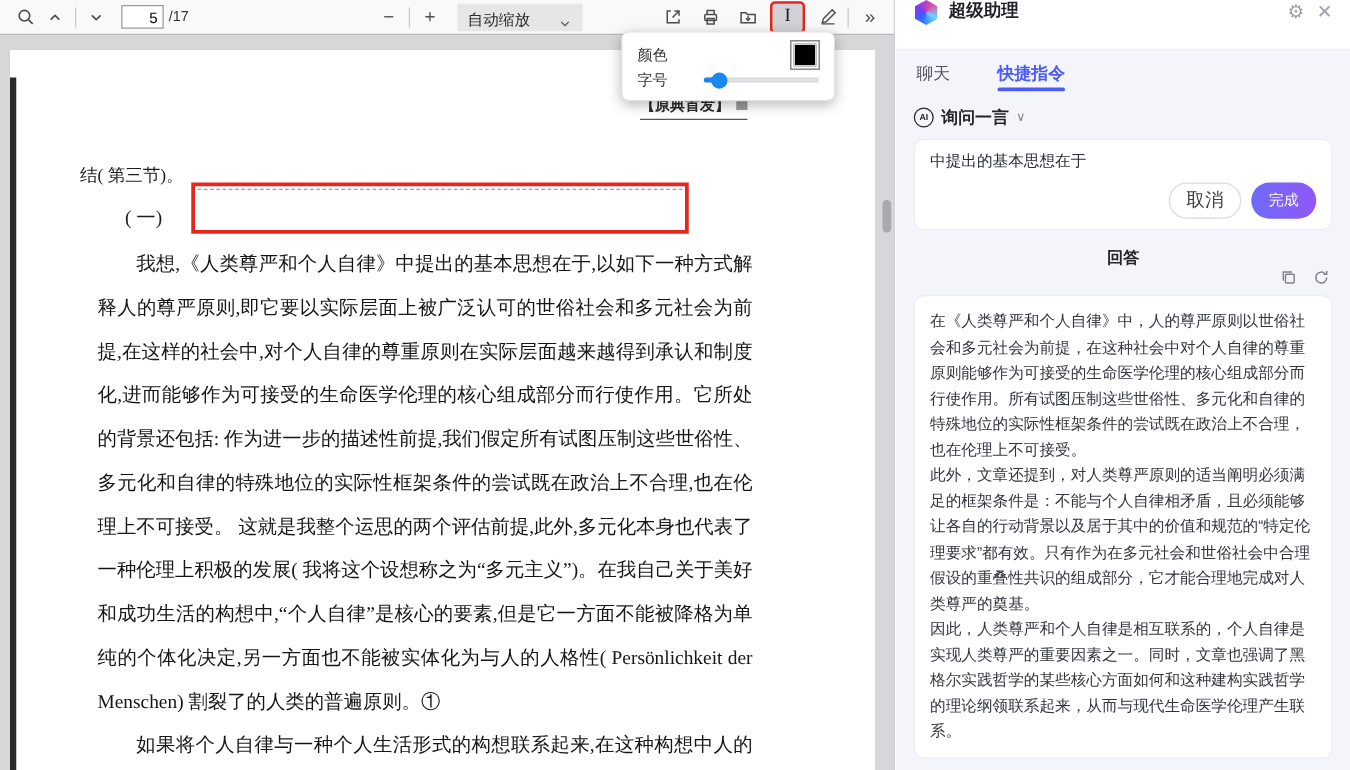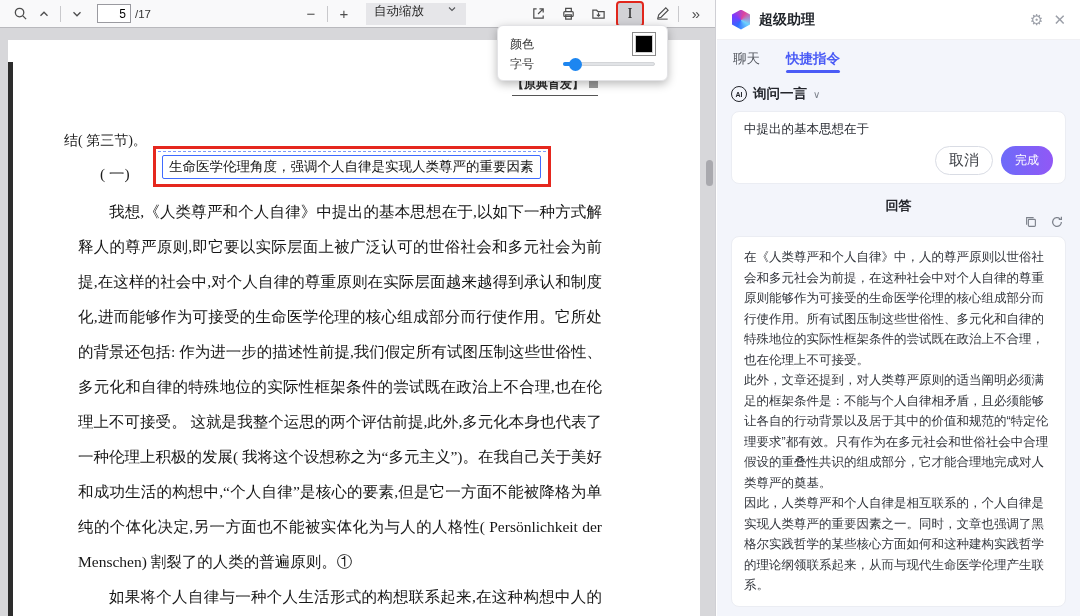--- a/index.html
+++ b/index.html
@@ -9,21 +9,21 @@
   .ico { display:inline-block; vertical-align:middle; }
 
   
   .pdf-area { position:absolute; left:0; top:0; width:716px; height:616px; background:#d7d7da; border-right:1px solid #cfcfd4; }
   .toolbar { position:absolute; left:0; top:0; width:100%; height:28px; background:#f9f9fa; border-bottom:1px solid #b9b9bd; display:flex; align-items:center; padding:0 8px; z-index:30; }
   .tb-btn { display:flex; align-items:center; justify-content:center; width:24px; height:22px; border-radius:2px; color:#4d4d4d; cursor:pointer; }
   .tb-sep { width:1px; height:16px; background:#c9c9cc; margin:0 4px; }
   .page-input { width:34px; height:19px; border:1px solid #9a9aa0; background:#fff; font-size:12px; text-align:right; padding:0 4px; margin:0 4px 0 8px; }
   .page-total { font-size:11.5px; color:#333; }
   .zoom-group { display:flex; align-items:center; margin-left:148px; }
-  .zoom-select { display:flex; align-items:flex-start; gap:22px; background:#e6e6e9; height:22px; padding:0 8px; margin-left:10px; font-size:12.5px; color:#2a2a2a; cursor:pointer; }
+  .zoom-select { display:flex; align-items:flex-end; gap:22px; background:#e6e6e9; height:22px; padding:0 8px; margin-left:10px; font-size:12.5px; color:#2a2a2a; cursor:pointer; }
   .tb-right { display:flex; align-items:center; margin-left:auto; }
   .tb-active { background:#d2d2d6; outline:2px solid #e1261c; outline-offset:0; }
   .ibeam { font-family:"Liberation Serif",serif; font-size:15px; font-weight:400; color:#222; }
   .chev2 { font-size:15px; color:#4d4d4d; letter-spacing:-2px; }
 
   
   .popup { position:absolute; left:497px; top:25px; width:171px; height:56px; background:#fff; border:1px solid #e3e3e6; border-radius:6px; box-shadow:0 3px 10px rgba(0,0,0,.28); z-index:40; padding:7px 12px 7px 12px; display:flex; flex-direction:column; justify-content:space-between; }
   .popup-row { display:flex; align-items:center; justify-content:space-between; height:22px; }
   .popup-label { font-size:12px; color:#333; }
   .swatch { width:22px; height:22px; background:#000; border:2px solid #fff; outline:1px solid #8a8a8a; box-shadow:0 0 0 1px #d0d0d0 inset; cursor:pointer; }
@@ -43,27 +43,27 @@
   .doc-line1 { position:absolute; left:56px; top:92px; font-size:14px; color:#1c1c1c; font-family:"Liberation Serif","DejaVu Serif",serif; }
   .doc-sec { position:absolute; left:92px; top:124px; font-size:15.5px; color:#1c1c1c; font-family:"Liberation Serif","DejaVu Serif",serif; }
   .anno-box { position:absolute; left:145px; top:106px; width:398px; height:41px; border:3px solid #e5271e; background:#fff; display:flex; align-items:center; padding:0 6px; }
   .anno-dash { position:absolute; left:2px; right:2px; top:2px; bottom:2px; border-top:1px dashed #7d9bff; }
   .anno-input { border:1px solid #3f6bff; border-radius:2px; padding:2px 6px; font-size:13.5px; color:#111; background:#fff; font-family:"Liberation Serif","DejaVu Serif",serif; white-space:nowrap; }
   .doc-body { position:absolute; left:70px; top:154px; width:524px; font-family:"Liberation Serif","DejaVu Serif",serif; font-size:15.5px; line-height:35px; color:#161616; text-align:justify; }
   .doc-body p { text-indent:2em; }
 
   
   .panel { position:absolute; left:717px; top:0; width:363px; height:616px; background:#f3f5fb; }
-  .panel-header { height:40px; background:#fff; display:flex; align-items:center; padding:0 14px; border-bottom:1px solid #f0f0f3; }
+  .panel-header { height:40px; background:#fff; display:flex; align-items:flex-start; padding:0 14px; border-bottom:1px solid #f0f0f3; }
   .logo { width:20px; height:20px; margin-right:8px; border-radius:4px; background:conic-gradient(from 210deg,#2f6bff,#7a3bff,#e0459b,#6fd3ff,#2f6bff); clip-path:polygon(50% 0,95% 25%,95% 75%,50% 100%,5% 75%,5% 25%); }
   .panel-title { font-size:14px; font-weight:bold; color:#1f2329; }
   .hdr-icons { margin-left:auto; display:flex; align-items:center; gap:10px; color:#9b9fa8; }
   .gear { font-size:15px; cursor:pointer; }
   .close-x { font-size:15px; cursor:pointer; }
-  .tabs { display:flex; align-items:flex-start; gap:26px; padding:0 16px; height:37px; }
+  .tabs { display:flex; align-items:flex-start; gap:38px; padding:0 16px; height:37px; }
   .tab { font-size:13.5px; color:#51555d; cursor:pointer; height:100%; display:flex; align-items:center; position:relative; }
   .tab.active { color:#4a5bf6; font-weight:bold; }
   .tab.active::after { content:""; position:absolute; left:0; right:0; bottom:4px; height:3px; border-radius:2px; background:#4a5bf6; }
   .panel-body { padding:2px 14px 0; }
 
   .cmd-row { display:flex; align-items:center; gap:6px; margin:6px 0 8px; }
   .ai-badge { width:16px; height:16px; border:1.4px solid #23252b; border-radius:50%; display:flex; align-items:center; justify-content:center; font-size:7px; font-weight:bold; color:#23252b; }
   .cmd-name { font-size:13.5px; font-weight:bold; color:#23252b; }
   .chev-sm { color:#7d828c; font-size:10px; }
 
@@ -242,21 +242,20 @@
   <div class="page">
     <div class="page-edge"></div>
 
     <div class="watermark"><span>【原典首发】</span><span class="sq"></span></div>
 
     <div class="doc-line1">结( 第三节)。</div>
     <div class="doc-sec">( 一)</div>
 
     <div class="anno-box">
       <div class="anno-dash"></div>
-      <div class="anno-input">生命医学伦理角度，强调个人自律是实现人类尊严的重要因素</div>
     </div>
 
     <div class="doc-body">
       <p>我想,《人类尊严和个人自律》中提出的基本思想在于,以如下一种方式解释人的尊严原则,即它要以实际层面上被广泛认可的世俗社会和多元社会为前提,在这样的社会中,对个人自律的尊重原则在实际层面越来越得到承认和制度化,进而能够作为可接受的生命医学伦理的核心组成部分而行使作用。它所处的背景还包括: 作为进一步的描述性前提,我们假定所有试图压制这些世俗性、多元化和自律的特殊地位的实际性框架条件的尝试既在政治上不合理,也在伦理上不可接受。 这就是我整个运思的两个评估前提,此外,多元化本身也代表了一种伦理上积极的发展( 我将这个设想称之为“多元主义”)。在我自己关于美好和成功生活的构想中,“个人自律”是核心的要素,但是它一方面不能被降格为单纯的个体化决定,另一方面也不能被实体化为与人的人格性( Persönlichkeit der Menschen) 割裂了的人类的普遍原则。①</p>
       <p>如果将个人自律与一种个人生活形式的构想联系起来,在这种构想中人的身体性和社会性乃是构成性的维度,那么我们就面临一个厚的伦理原则,它可以将人类存在的诸多不同方面整合在一起。②我将在下文进行探究的一个假设是: 与人类的生活形式相关的人格性( 诸如个人自律和个人责任) 构想,可以发展出一种能够适应我们现代社会要求的综合的实践哲学。③</p>
 
     </div>
   </div>
 
   <div class="pdf-scrollbar">

